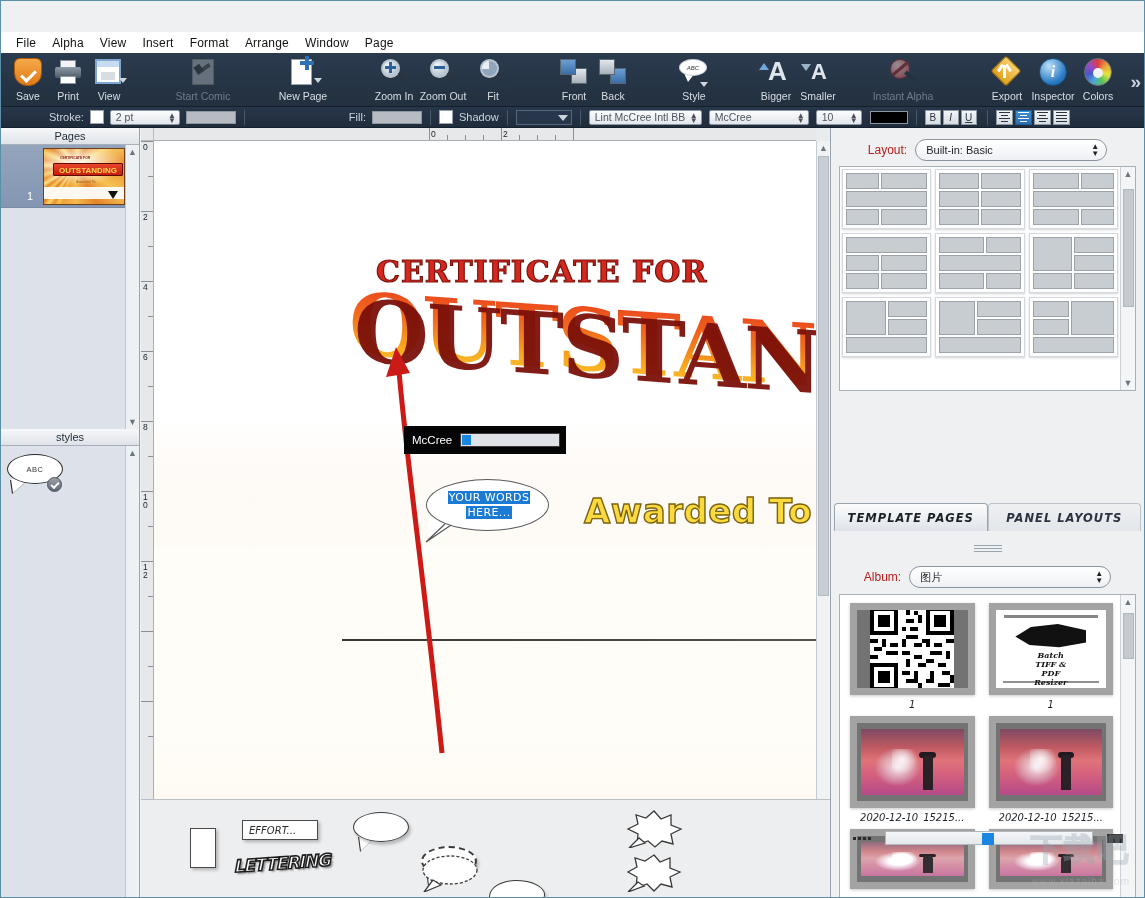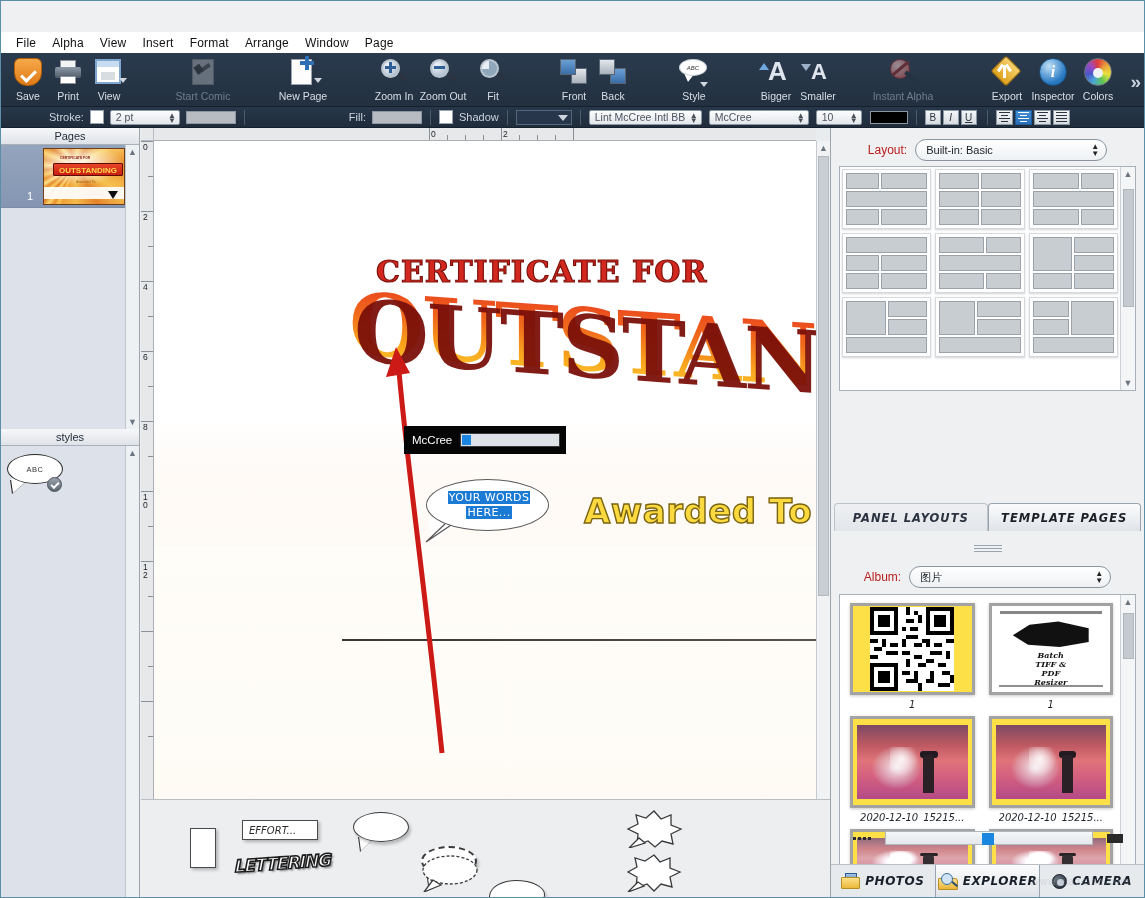--- a/index.html
+++ b/index.html
@@ -362,21 +362,21 @@
     background: linear-gradient(#fbfcfd, #dfe3e8); border-radius: 4px 4px 0 0;
   }
   .tab.inactive { background: linear-gradient(#eef0f2, #e3e6ea); color: #2b3340; border-color: #bcc3ca; }
   .grip { position: absolute; left: 50%; top: 417px; transform: translateX(-50%); width: 28px; height: 6px; }
   .grip i { display: block; height: 1px; background: #9aa4ae; margin-bottom: 2px; }
 
   .album-row { position: absolute; left: 0; right: 0; top: 437px; height: 24px; display: flex; align-items: center; justify-content: center; gap: 8px; }
   .photos-grid { position: absolute; left: 8px; top: 466px; right: 8px; height: 335px; background: #fff; border: 1px solid #a7b0b8; overflow: hidden; }
   .pg-inner { position: absolute; left: 10px; top: 8px; right: 22px; display: grid; grid-template-columns: 1fr 1fr; gap: 6px 14px; }
   .ph-cell { display: flex; flex-direction: column; align-items: center; }
-  .ph-img { width: 100%; height: 92px; background: #fde047; border: 3px solid #a3a3a3; box-shadow: 0 1px 3px rgba(0,0,0,.22); position: relative; overflow: hidden; }
+  .ph-img { width: 100%; height: 92px; background: #737373; border: 7px solid #a3a3a3; box-shadow: 0 1px 3px rgba(0,0,0,.22); position: relative; overflow: hidden; }
   .ph-cap { margin-top: 4px; font-family: "DejaVu Sans", sans-serif; font-style: italic; font-size: 10px; color: #1c2127; white-space: nowrap; overflow: hidden; }
   .qr { position: absolute; left: 50%; top: 50%; transform: translate(-50%,-50%); width: 84px; height: 84px; }
   .doc-thumb { position: absolute; inset: 0; background: #fff; }
   .doc-thumb .hd { position: absolute; left: 8px; top: 5px; right: 8px; height: 3px; background: #222; opacity: .55; }
   .doc-thumb .blob { position: absolute; left: 18%; top: 16%; width: 64%; height: 33%;
     background: #111; clip-path: polygon(0% 55%, 22% 18%, 60% 6%, 100% 30%, 100% 78%, 62% 96%, 20% 88%); }
   .doc-thumb .t { position: absolute; left: 0; right: 0; top: 52%; text-align: center;
     font-family: "DejaVu Serif", serif; font-weight: bold; font-style: italic; font-size: 8px; line-height: 9px; color: #111; }
   .doc-thumb .ft { position: absolute; left: 7px; right: 7px; bottom: 5px; height: 2px; background: #222; opacity: .5; }
   .art-thumb { position: absolute; inset: 6px 4px; background:
@@ -972,22 +972,22 @@
           </div>
       </div>
       <div class="lg-scroll">
         <div class="sb-arrow">▲</div>
         <div class="thumb"></div>
         <div style="position:absolute;bottom:0;left:0;right:0" class="sb-arrow">▼</div>
       </div>
     </div>
 
     <div class="tabs-row">
+      <div class="tab">TEMPLATE PAGES</div>
       <div class="tab inactive">PANEL LAYOUTS</div>
-      <div class="tab">TEMPLATE PAGES</div>
     </div>
     <div class="grip">
         <i></i>
         <i></i>
         <i></i>
       </div>
 
     <div class="album-row">
       <span class="row-lab">Album:</span>
       <div class="pill-select" style="width:202px">
@@ -1135,40 +1135,20 @@
           <i></i>
           <i></i>
           <i></i>
         </div>
       <div class="sz-track">
           <i class="kn"></i>
         </div>
       <div class="sz-big"></div>
     </div>
 
-    <div class="bottom-tabs">
-      <div class="btab">
-        <span class="ic-photos">
-            <i class="pic"></i>
-            <i class="env"></i>
-          </span>
-        <span>PHOTOS</span>
-      </div>
-      <div class="btab active">
-        <span class="ic-explorer">
-            <i class="fold"></i>
-            <i class="lens"></i>
-            <i class="hdl"></i>
-          </span>
-        <span>EXPLORER</span>
-      </div>
-      <div class="btab">
-        <span class="ic-camera"></span>
-        <span>CAMERA</span>
-      </div>
-    </div>
 
     <div class="watermark">
+      <div class="wm-txt">下载吧</div>
       <div class="wm-sub">www.xiazaiba.com</div>
     </div>
   </div>
 
 </div>
 
 </body></html>

